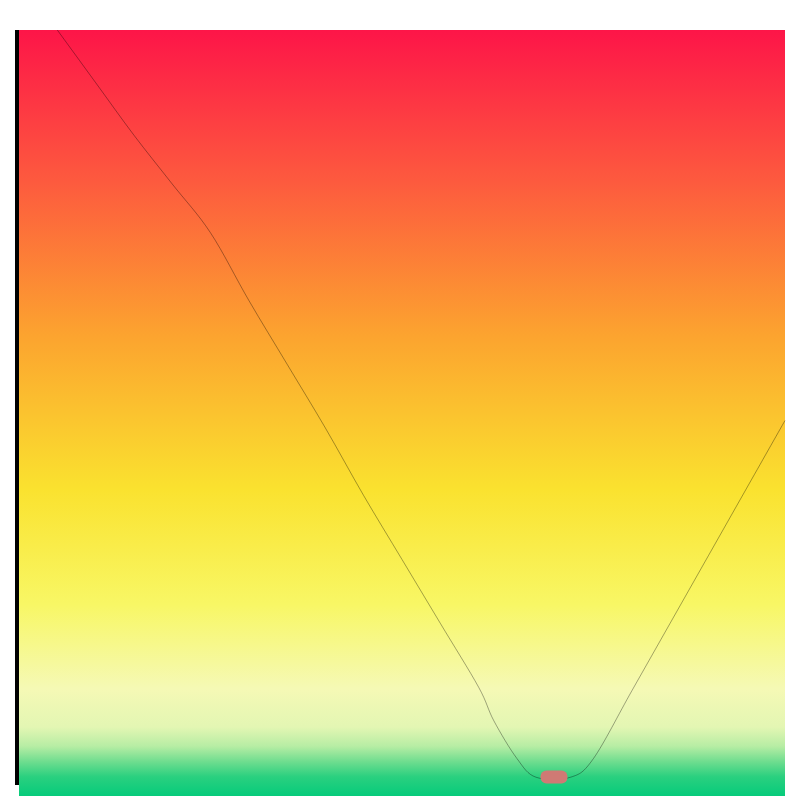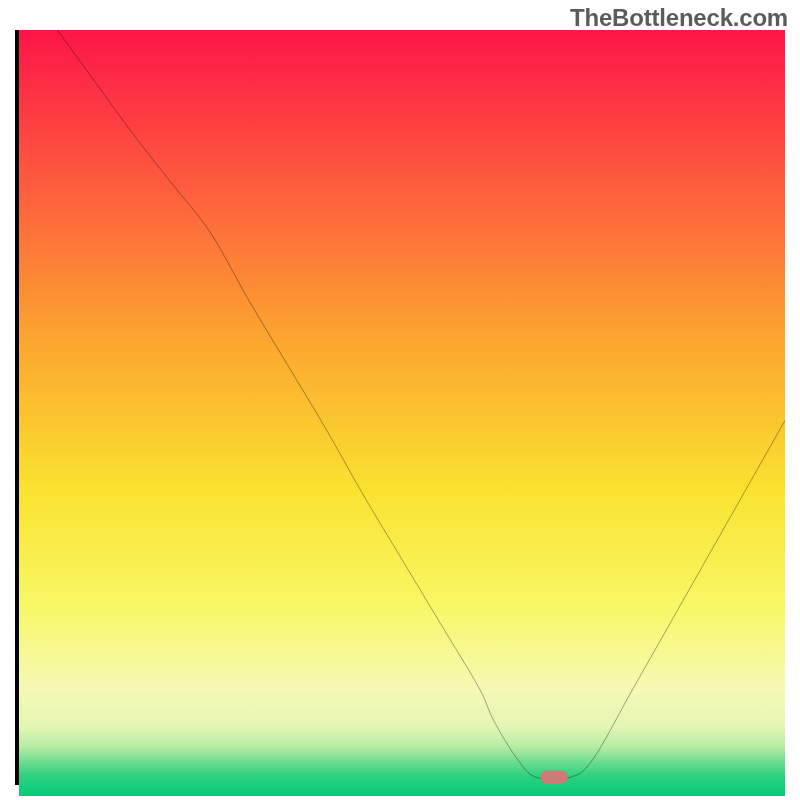--- a/index.html
+++ b/index.html
@@ -47,21 +47,20 @@
     width: 100%;
     height: 100%;
     overflow: visible;
   }
 </style>
 </head>
 <body>
 
 <div class="frame">
 
-  <div class="watermark">TheBottleneck.com</div>
 
   <div class="plot-area">
 
     <svg class="gradient" viewBox="0 0 100 100" preserveAspectRatio="none">
       <defs>
         <linearGradient id="bg" x1="0" y1="0" x2="0" y2="1">
             <stop offset="0%" stop-color="#fd1548"></stop>
             <stop offset="20%" stop-color="#fd5b3e"></stop>
             <stop offset="40%" stop-color="#fca42f"></stop>
             <stop offset="60%" stop-color="#fae22f"></stop>

